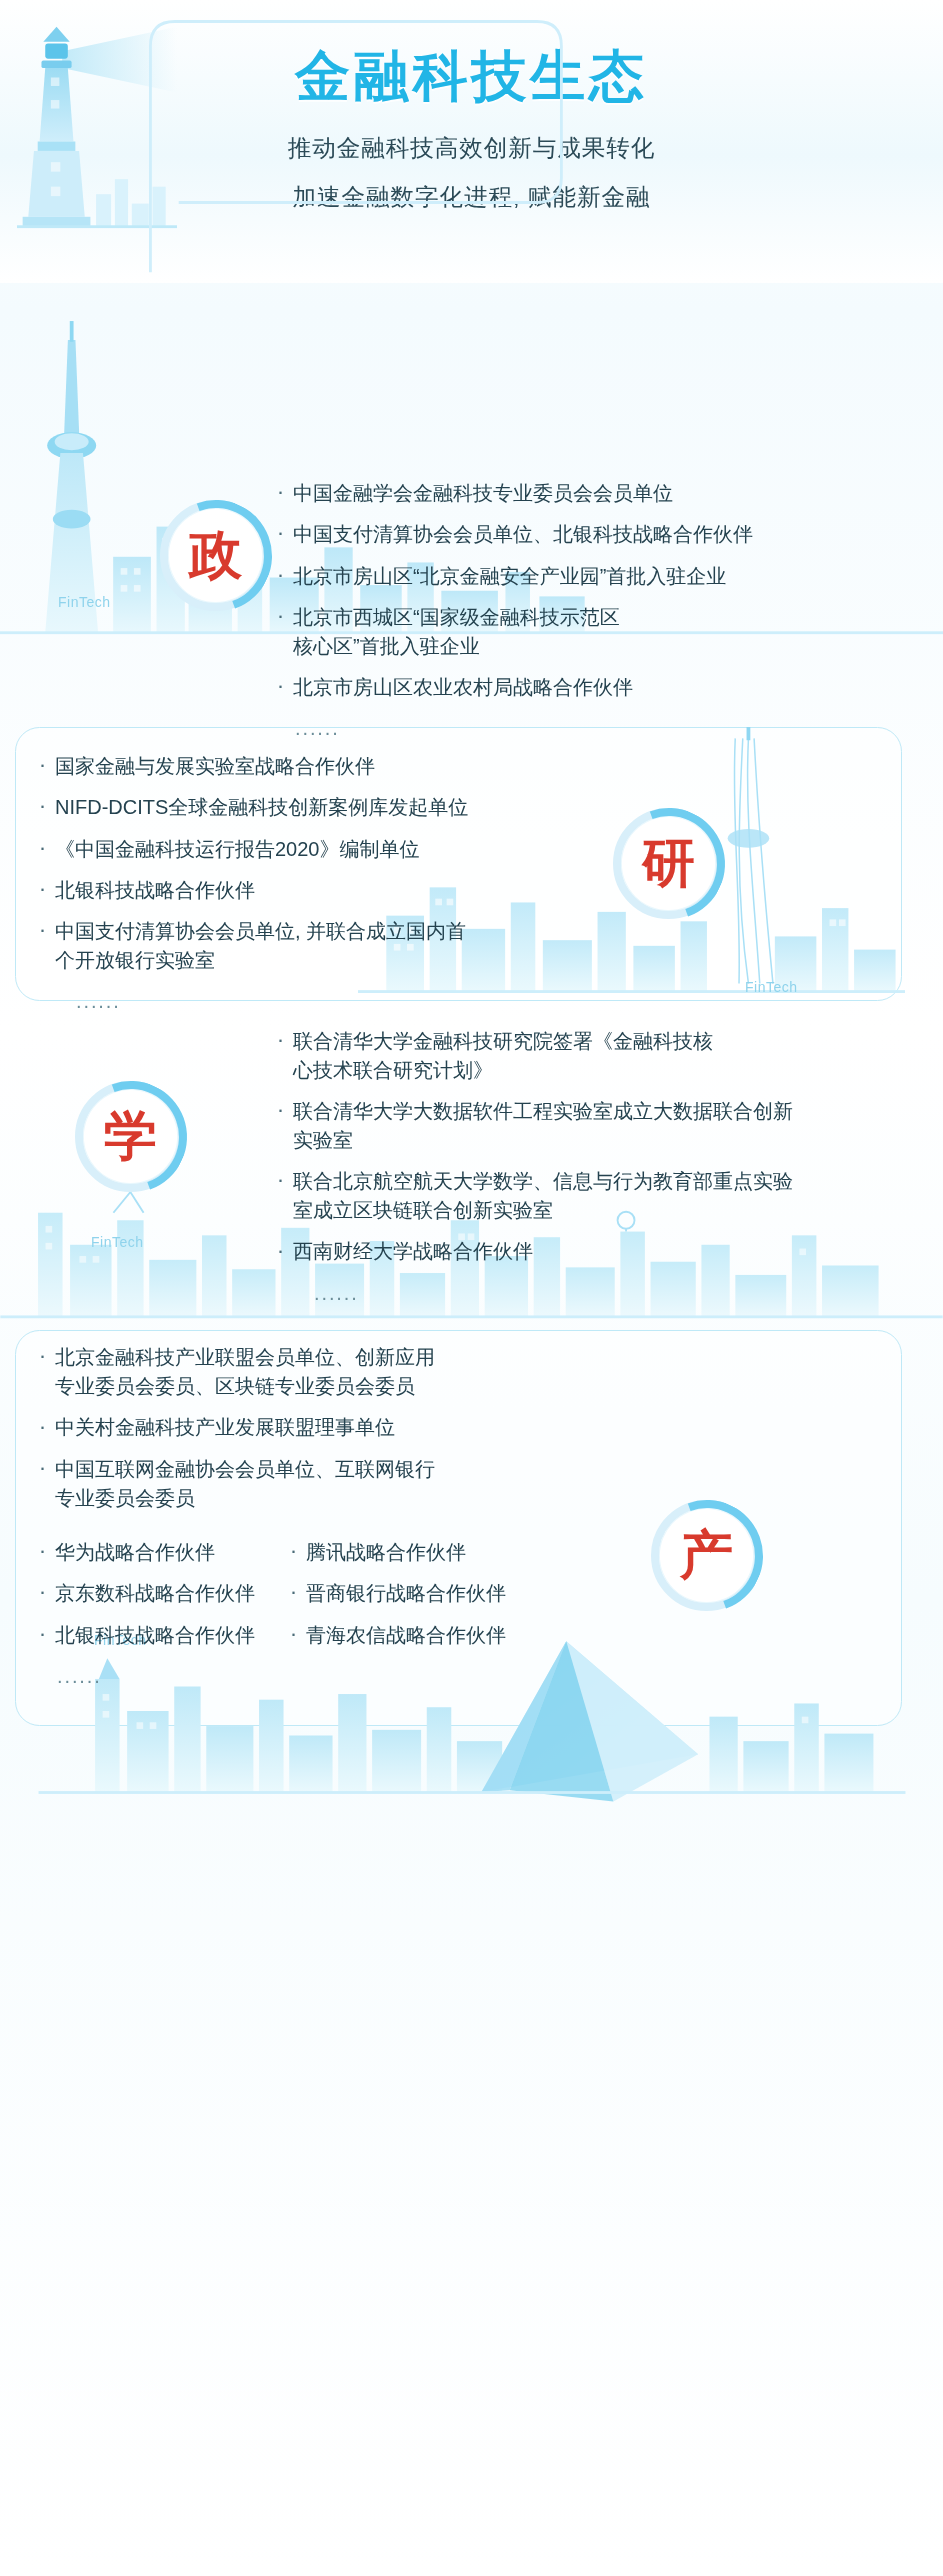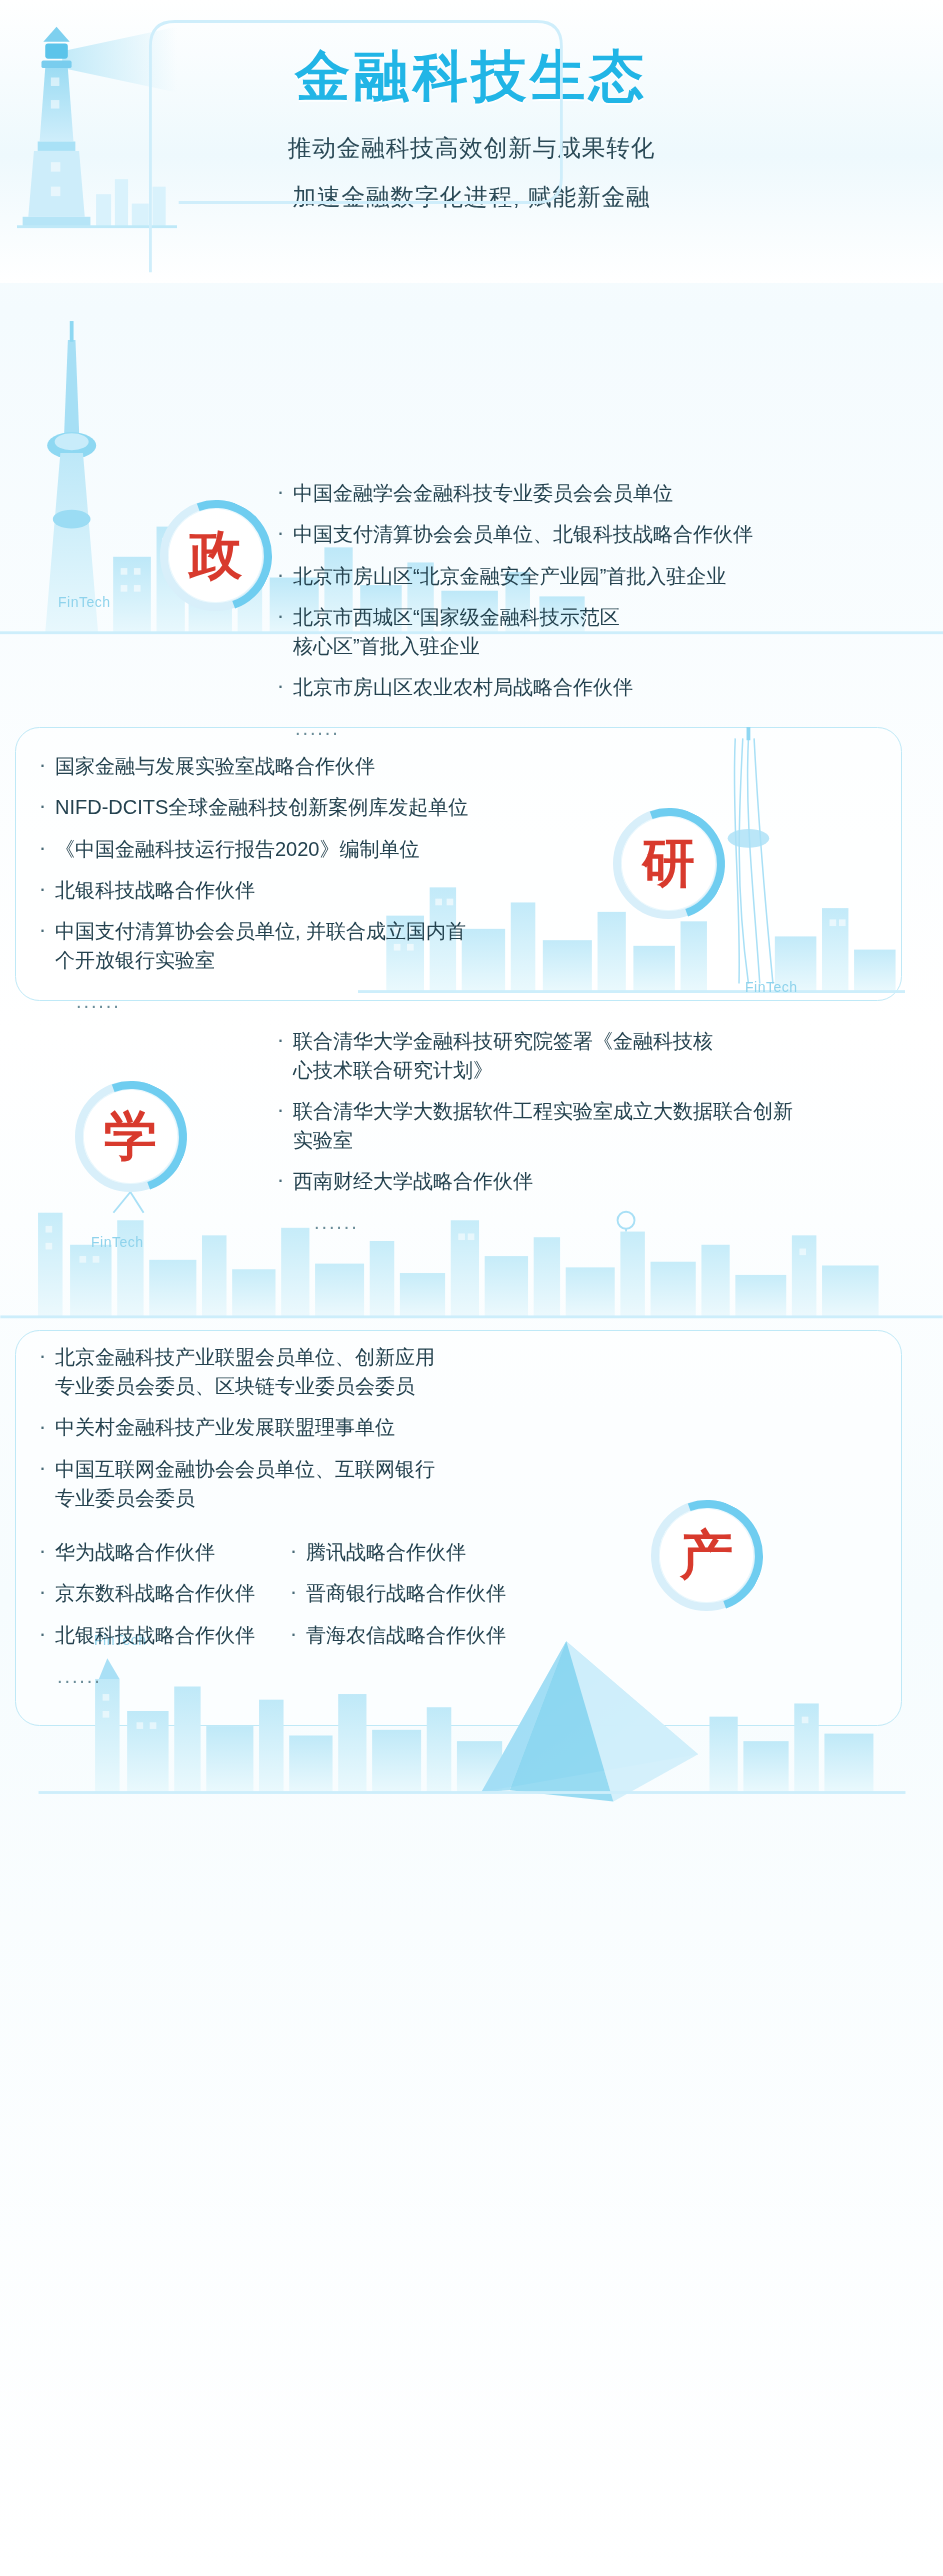--- a/index.html
+++ b/index.html
@@ -367,20 +367,21 @@
       </g>
     </svg>
 
     <div class="watermark" style="left:91px;top:215px">FinTech</div>
 
     <div class="badge badge-arc" style="left:75px;top:62px">学</div>
 
     <ul class="bullets" style="left:274px;top:7.5px;width:604px">
       <li style="width:453px">联合清华大学金融科技研究院签署《金融科技核心技术联合研究计划》</li>
       <li style="width:528px">联合清华大学大数据软件工程实验室成立大数据联合创新实验室</li>
+      <li style="width:528px">联合北京航空航天大学数学、信息与行为教育部重点实验室成立区块链联合创新实验室</li>
       <li>西南财经大学战略合作伙伴</li>
       <li class="dots" style="padding-left:40px">......</li>
     </ul>
   </div>
 
   <div class="section" style="height:528px">
     <div class="card" style="left:15px;top:0;width:887px;height:396px"></div>
 
     <div class="badge badge-arc" style="left:651px;top:170px">产</div>
 

